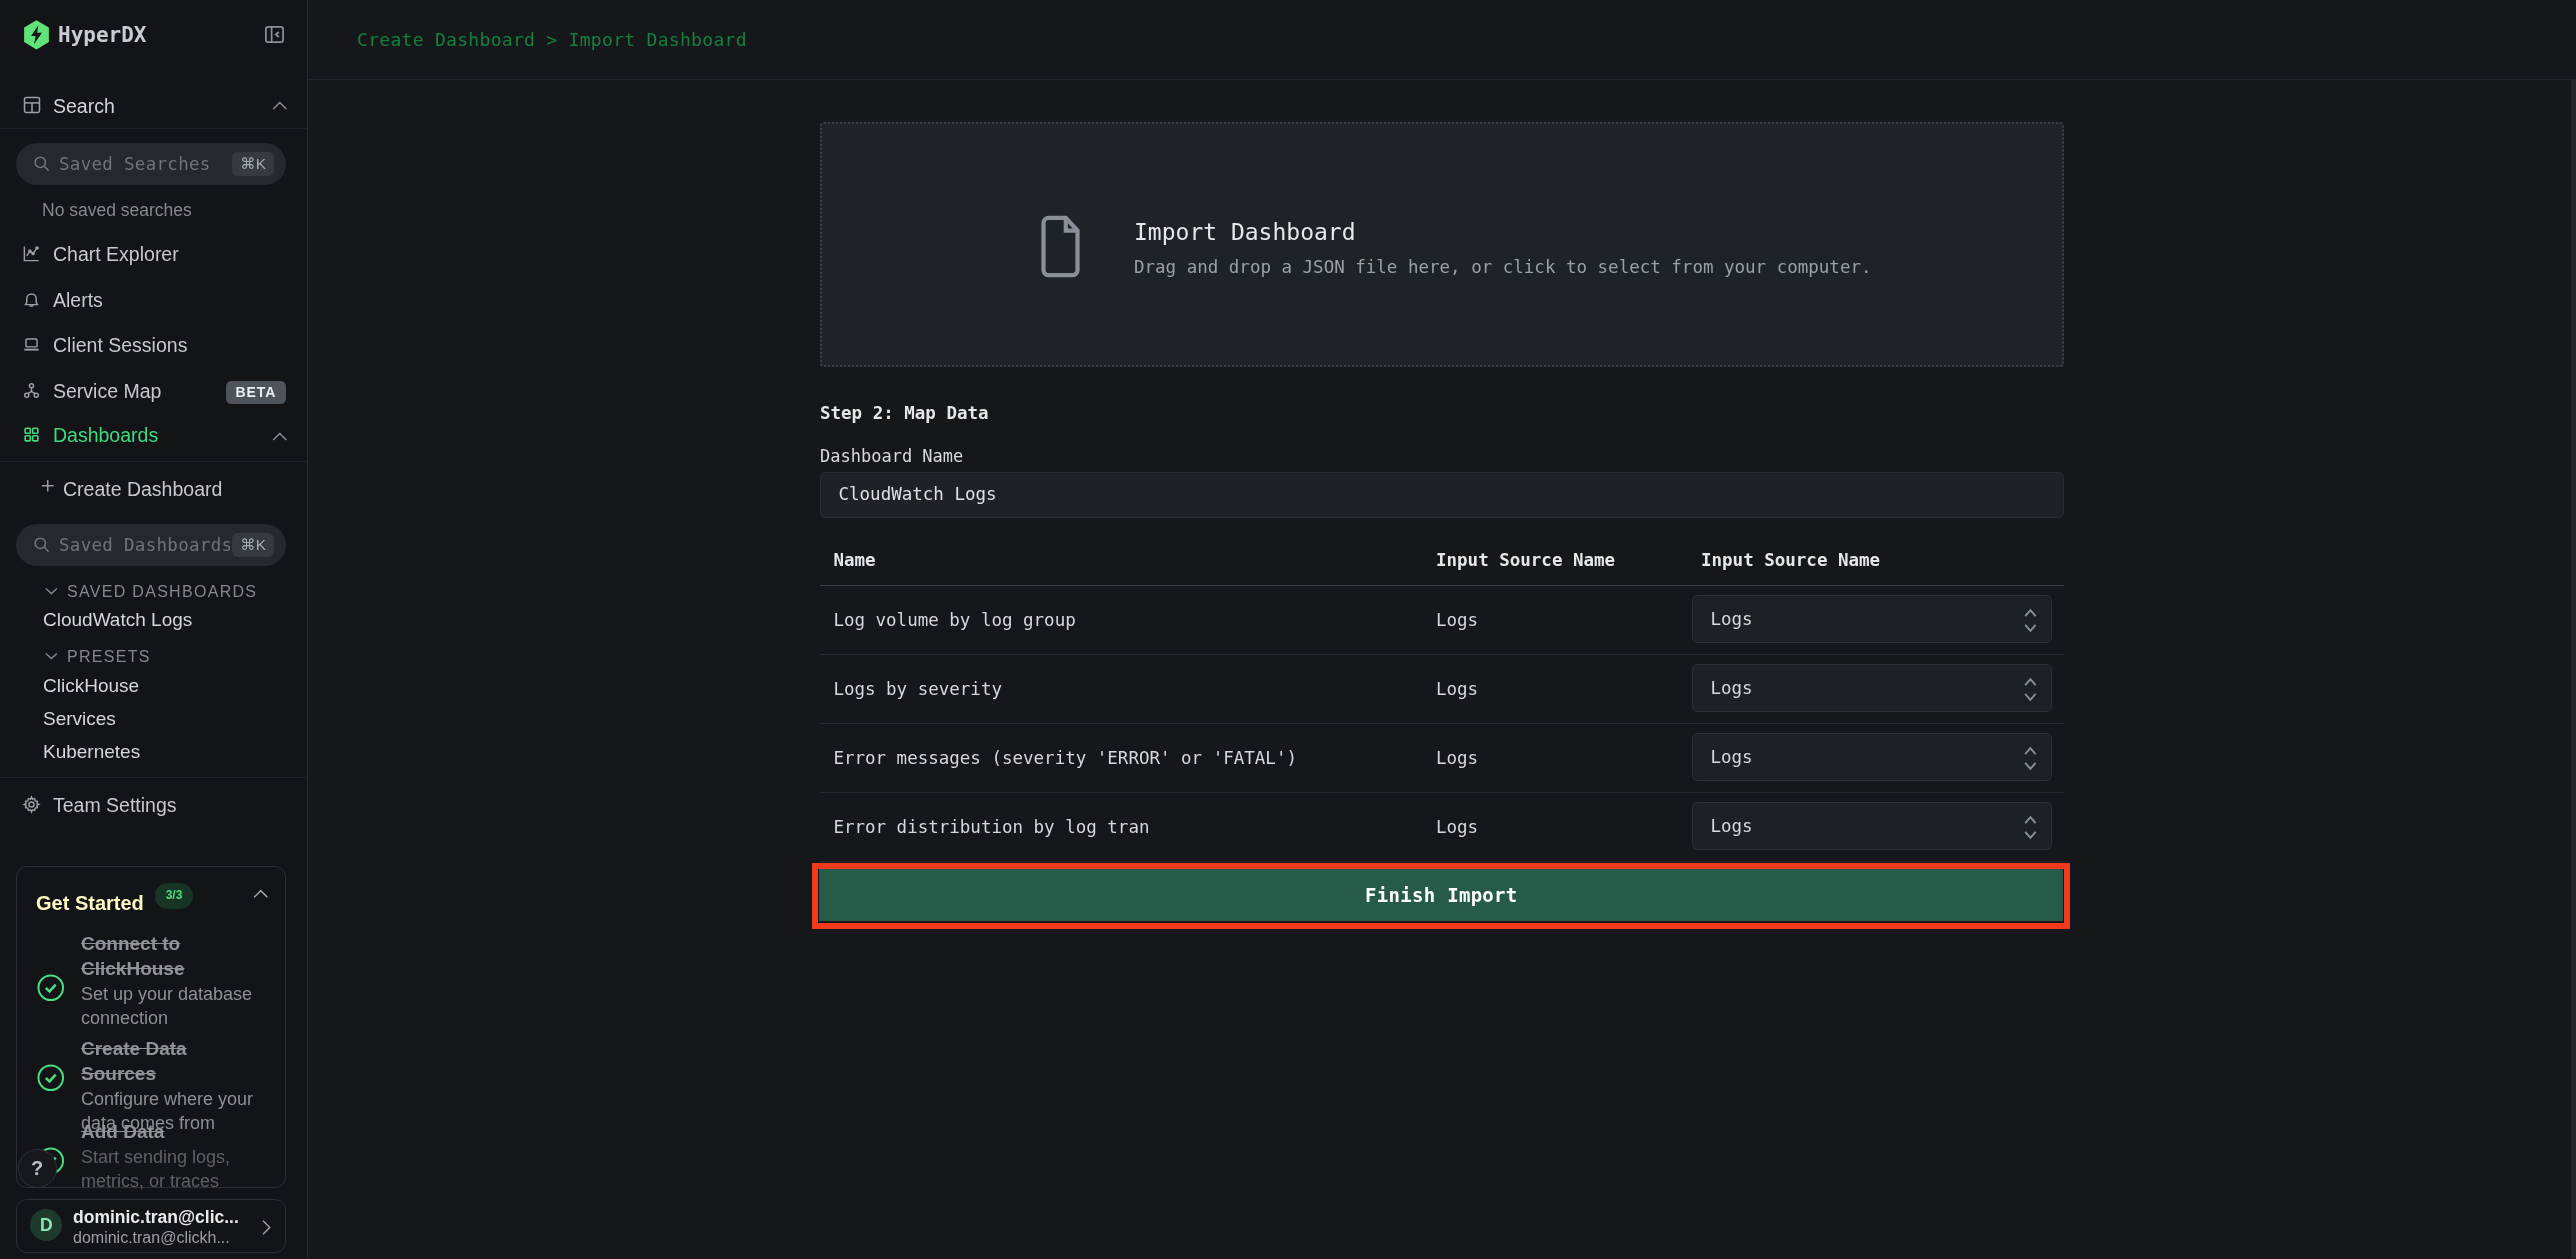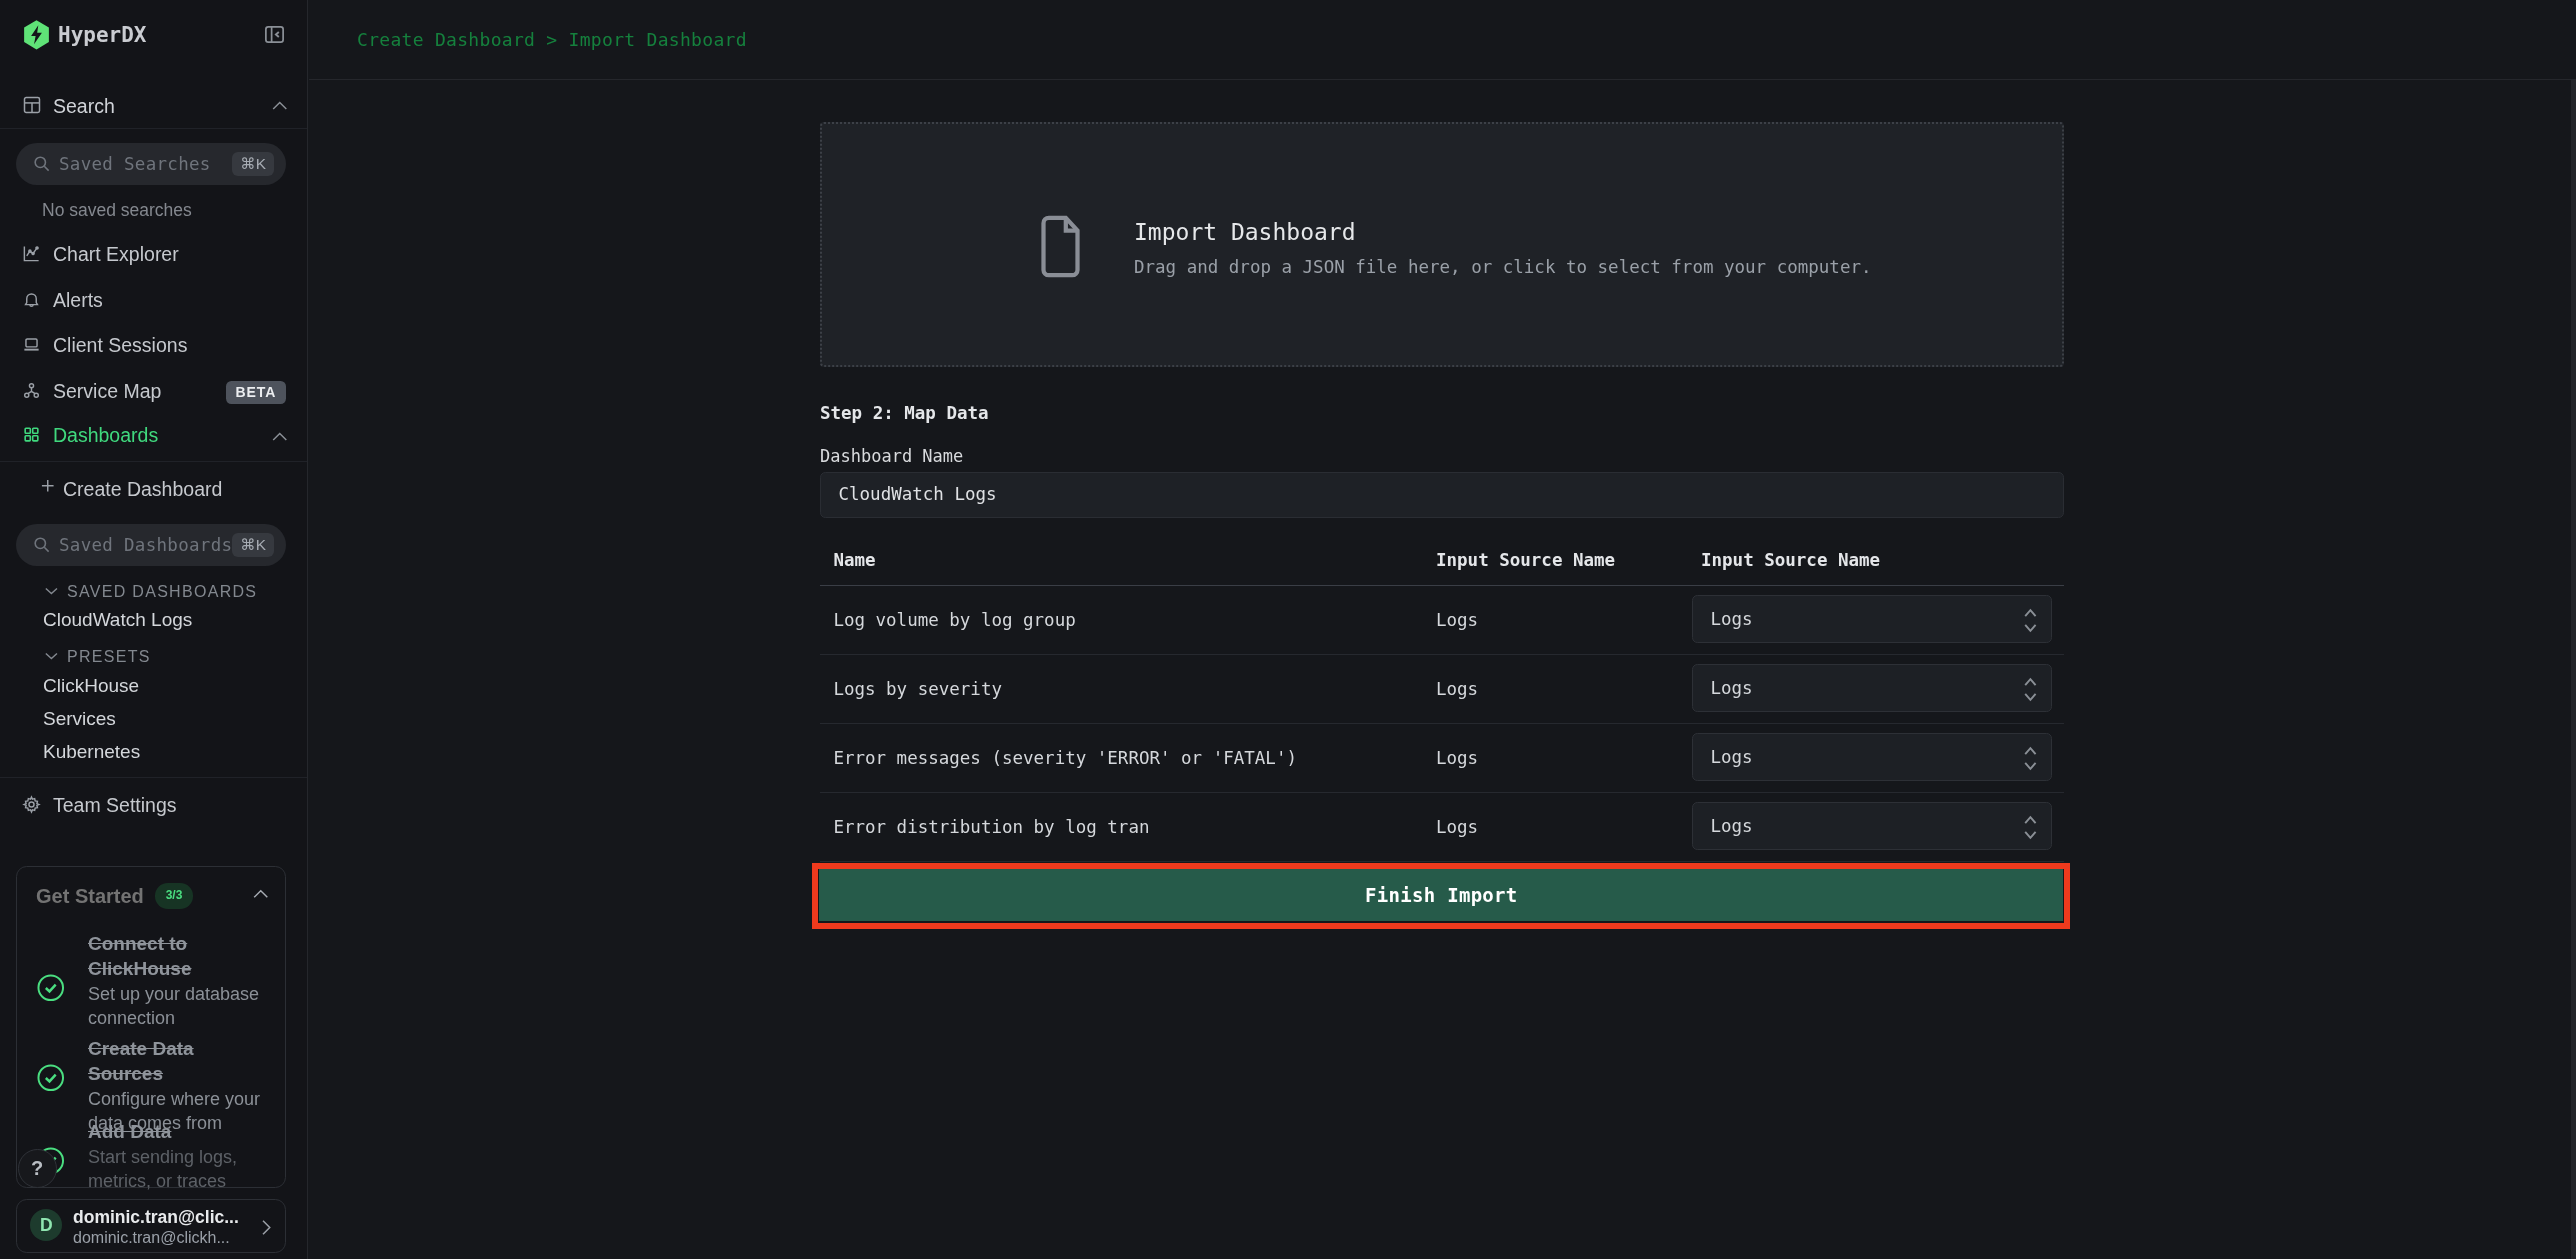--- a/index.html
+++ b/index.html
@@ -42,27 +42,27 @@
               color:#eceef0;font-size:14px;font-weight:bold;letter-spacing:1px;line-height:23px;}
 
   .plus-ico{position:absolute;left:39px;top:6px;width:17.5px;height:17.5px;color:#9ba0a7;}
   .subhead{position:absolute;font-size:16px;color:#83888f;letter-spacing:1.3px;}
   .subhead .chev{position:absolute;left:-23px;top:2px;width:14.8px;height:12px;color:#83888f;}
   .sb-link{position:absolute;left:43px;font-size:19px;color:#d4d7db;cursor:pointer;}
 
   
   .gs-card{position:absolute;left:16px;top:866px;width:270px;height:322px;border:1.3px solid #2c2f35;
            border-radius:10.7px;background:#131418;box-sizing:border-box;}
-  .gs-title{position:absolute;left:19px;top:18px;font-size:20px;font-weight:bold;color:#737373;}
+  .gs-title{position:absolute;left:19px;top:25px;font-size:20px;font-weight:bold;color:#fef9c3;}
   .gs-badge{position:absolute;left:138px;top:16px;height:25.5px;padding:0 10.7px;background:#173424;border-radius:12.8px;
             color:#4ade80;font-size:12px;font-weight:bold;line-height:25.5px;}
   .gs-chev{position:absolute;right:16px;top:20px;width:17.5px;height:13.4px;color:#a7acb3;}
   .gs-item{position:absolute;left:0;width:100%;}
   .gs-check{position:absolute;left:19px;width:29.5px;height:29.5px;color:#4ade80;}
-  .gs-txt{position:absolute;left:71px;width:181px;}
+  .gs-txt{position:absolute;left:64px;width:181px;}
   .gs-t{font-size:19px;font-weight:bold;color:#8f949b;text-decoration:line-through;line-height:25px;}
   .gs-s{font-size:18px;color:#8b9097;line-height:24px;margin-top:1.3px;}
   .gs-s.dim{color:#5d6167;}
 
   .help-fab{position:absolute;left:17.5px;top:1149px;width:39px;height:39px;border-radius:50%;background:#17181c;
             border:1.3px solid #2f3238;box-sizing:border-box;color:#b9bdc3;font-size:20px;font-weight:bold;
             text-align:center;line-height:36px;z-index:5;}
 
   .user-card{position:absolute;left:16px;top:1199px;width:270px;height:54px;border:1.3px solid #2c2f35;
              border-radius:10.7px;box-sizing:border-box;background:#131418;cursor:pointer;}

